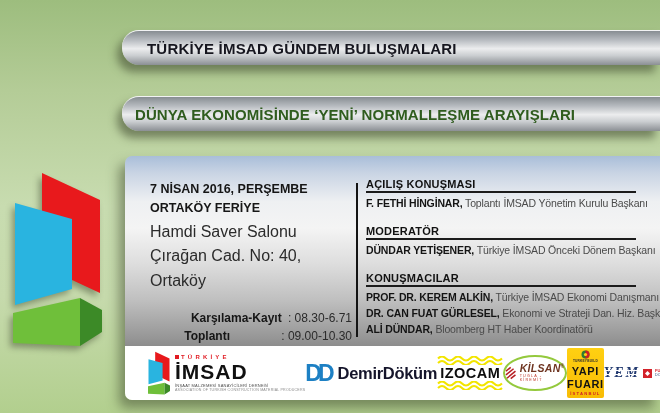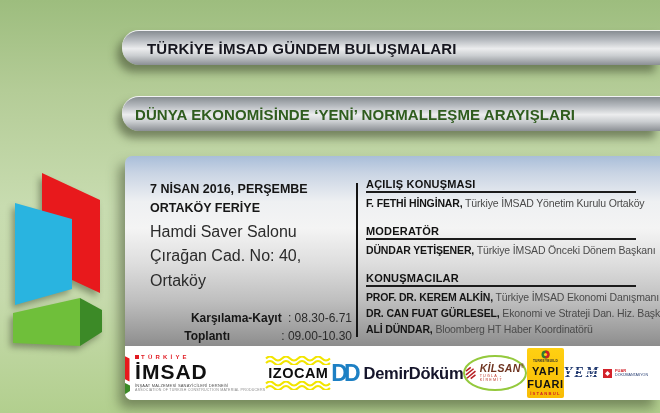--- a/index.html
+++ b/index.html
@@ -39,21 +39,21 @@
 
   .right-col{position:absolute;left:241px;top:22px;width:290px;}
   .sec{margin-bottom:13px;}
   .sec-title{font-size:11px;font-weight:bold;color:#121212;letter-spacing:.2px;
     width:270px;border-bottom:2px solid #1b1b1b;padding-bottom:1px;margin-bottom:3px;}
   .speaker{font-size:10.5px;line-height:1.52;color:#4a4a4a;white-space:nowrap;letter-spacing:-.15px;}
   .speaker b{color:#141414;}
 
   
   .logo-strip{position:absolute;left:0;top:190px;width:535px;height:54px;background:#ffffff;
-    display:flex;align-items:center;justify-content:flex-end;padding:0 12px 0 22px;box-sizing:border-box;}
+    display:flex;align-items:center;justify-content:flex-start;padding:0 12px 0 22px;box-sizing:border-box;}
   .logo{display:flex;align-items:center;}
 
   
   .imsad-logo{gap:4px;}
   .imsad-text{display:flex;flex-direction:column;line-height:1;}
   .imsad-turkiye{display:flex;align-items:center;gap:2px;font-size:6px;font-weight:bold;color:#e11b22;letter-spacing:3.2px;}
   .imsad-sq{width:4px;height:4px;background:#e11b22;display:inline-block;}
   .imsad-name{font-size:21px;font-weight:900;color:#101010;letter-spacing:1px;margin-top:1px;}
   .imsad-tag1{font-size:4px;color:#4c4c4c;letter-spacing:.2px;margin-top:2px;white-space:nowrap;}
   .imsad-tag2{font-size:3.6px;color:#8a8a8a;letter-spacing:.2px;margin-top:1px;white-space:nowrap;}
@@ -135,21 +135,21 @@
             <span>: 09.00-10.30</span>
           </div>
         </div>
       </div>
 
       <div class="vdivider"></div>
 
       <div class="right-col">
         <div class="sec">
           <div class="sec-title">AÇILIŞ KONUŞMASI</div>
-          <div class="speaker"><b>F. FETHİ HİNGİNAR,</b><span> Türkiye İMSAD Yönetim Kurulu Ortaköy</span></div>
+          <div class="speaker"><b>F. FETHİ HİNGİNAR,</b><span> Toplantı İMSAD Yönetim Kurulu Başkanı</span></div>
         </div>
         <div class="sec">
           <div class="sec-title">MODERATÖR</div>
           <div class="speaker"><b>DÜNDAR YETİŞENER,</b><span> Türkiye İMSAD Önceki Dönem Başkanı</span></div>
         </div>
         <div class="sec">
           <div class="sec-title">KONUŞMACILAR</div>
           <div class="speaker"><b>PROF. DR. KEREM ALKİN,</b><span> Türkiye İMSAD Ekonomi Danışmanı</span></div>
           <div class="speaker"><b>DR. CAN FUAT GÜRLESEL,</b><span> Ekonomi ve Strateji Dan. Hiz. Başkanı</span></div>
           <div class="speaker"><b>ALİ DÜNDAR,</b><span> Bloomberg HT Haber Koordinatörü</span></div>
@@ -167,35 +167,35 @@
           <span class="imsad-turkiye">
               <span class="imsad-sq"></span>
               <span>TÜRKİYE</span>
             </span>
           <span class="imsad-name">İMSAD</span>
           <span class="imsad-tag1">İNŞAAT MALZEMESİ SANAYİCİLERİ DERNEĞİ</span>
           <span class="imsad-tag2">ASSOCIATION OF TURKISH CONSTRUCTION MATERIAL PRODUCERS</span>
         </div>
       </div>
 
+      <div class="logo">
+        <span class="dd-mono">DD</span>
+        <span class="dd-name">DemirDöküm</span>
+      </div>
+
       <div class="logo izocam">
         <svg width="66" height="9" viewBox="0 0 66 9">
           <path d="M1,2.5 Q5,-1.5 9,2.5 T17,2.5 T25,2.5 T33,2.5 T41,2.5 T49,2.5 T57,2.5 T65,2.5" fill="none" stroke="#f2e500" stroke-width="2"></path>
           <path d="M1,7 Q5,3 9,7 T17,7 T25,7 T33,7 T41,7 T49,7 T57,7 T65,7" fill="none" stroke="#f2e500" stroke-width="2"></path>
         </svg>
         <span class="izocam-name">IZOCAM</span>
         <svg width="66" height="9" viewBox="0 0 66 9">
           <path d="M1,2.5 Q5,-1.5 9,2.5 T17,2.5 T25,2.5 T33,2.5 T41,2.5 T49,2.5 T57,2.5 T65,2.5" fill="none" stroke="#f2e500" stroke-width="2"></path>
           <path d="M1,7 Q5,3 9,7 T17,7 T25,7 T33,7 T41,7 T49,7 T57,7 T65,7" fill="none" stroke="#f2e500" stroke-width="2"></path>
         </svg>
-      </div>
-
-      <div class="logo">
-        <span class="dd-mono">DD</span>
-        <span class="dd-name">DemirDöküm</span>
       </div>
 
       <div class="logo kilsan">
         <svg width="12" height="14" viewBox="0 0 12 14">
           <g stroke="#b61f24" stroke-width="1.6">
             <line x1="1" y1="5" x2="6" y2="1"></line>
             <line x1="1" y1="9" x2="9" y2="2.5"></line>
             <line x1="2" y1="12.5" x2="11" y2="5"></line>
             <line x1="6" y1="13" x2="11" y2="9"></line>
           </g>

